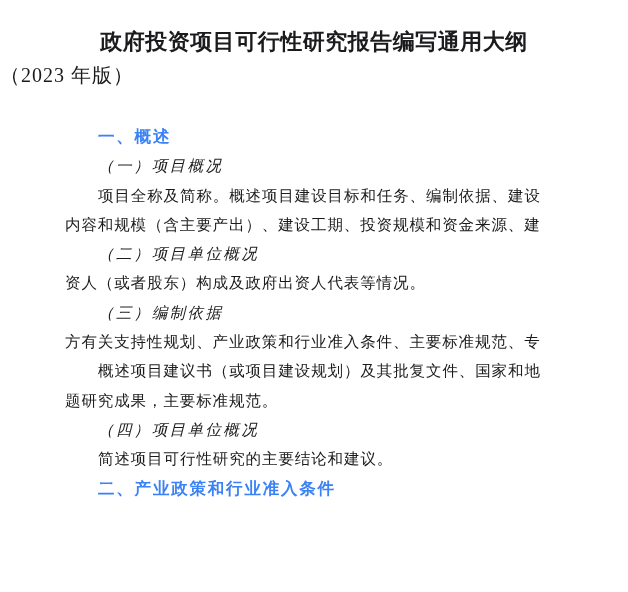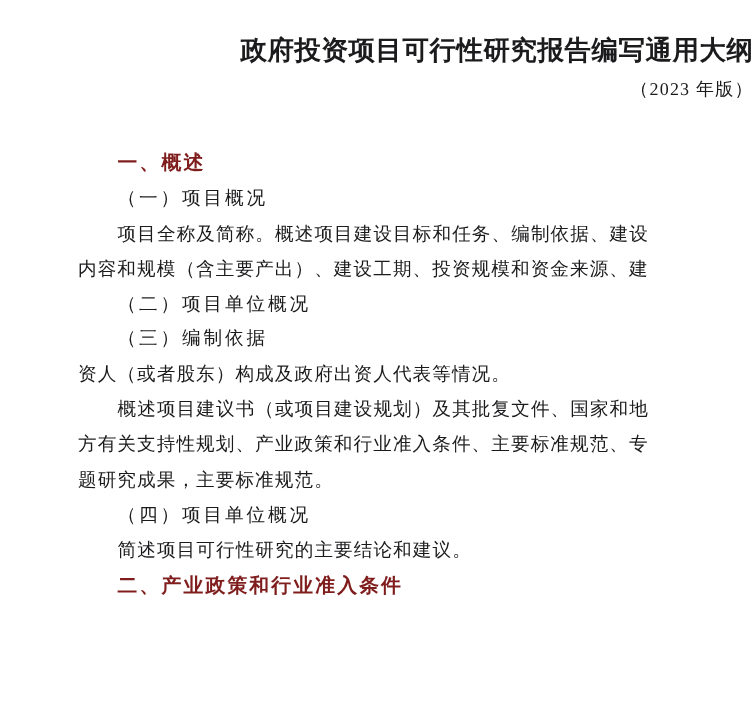--- a/index.html
+++ b/index.html
@@ -14,34 +14,34 @@
     background: #ffffff;
     overflow: hidden;
     font-family: "Liberation Serif", serif;
     color: #1b1b1d;
   }
   .doc-title {
     position: absolute;
     top: 27px;
     left: 0;
     width: 100%;
-    text-align: right;
+    text-align: center;
     font-size: 22px;
     font-weight: bold;
     letter-spacing: 0.5px;
     line-height: 30px;
     white-space: nowrap;
   }
   .doc-subtitle {
     position: absolute;
     top: 64px;
     left: 0;
     width: 100%;
-    text-align: right;
-    font-size: 15px;
+    text-align: left;
+    font-size: 20px;
     letter-spacing: 1px;
     line-height: 22px;
     white-space: nowrap;
   }
   .doc-body {
     position: absolute;
     top: 122px;
     left: 65px;
     width: 480px;
   }
@@ -53,23 +53,24 @@
     white-space: nowrap;
   }
   .indent {
     padding-left: 33px;
   }
   .h1 {
     font-family: "Liberation Sans", sans-serif;
     font-weight: bold;
     font-size: 16.5px;
     letter-spacing: 1.8px;
-    color: #7f1d1d;
+    color: #3b82f6;
   }
   .kai {
+    font-style: italic;
     font-size: 15.5px;
     letter-spacing: 2.4px;
   }
 </style>
 </head>
 <body>
 
 <div class="page">
 
   <div class="doc-title">政府投资项目可行性研究报告编写通用大纲</div>
@@ -84,27 +85,27 @@
 
     <div class="ln indent">项目全称及简称。概述项目建设目标和任务、编制依据、建设</div>
 
     <div class="ln">内容和规模（含主要产出）、建设工期、投资规模和资金来源、建</div>
 
 
     <div class="ln kai indent">（二）项目单位概况</div>
 
 
 
+    <div class="ln">资人（或者股东）构成及政府出资人代表等情况。</div>
+
     <div class="ln kai indent">（三）编制依据</div>
 
-    <div class="ln">资人（或者股东）构成及政府出资人代表等情况。</div>
+    <div class="ln">方有关支持性规划、产业政策和行业准入条件、主要标准规范、专</div>
 
     <div class="ln indent">概述项目建议书（或项目建设规划）及其批复文件、国家和地</div>
-
-    <div class="ln">方有关支持性规划、产业政策和行业准入条件、主要标准规范、专</div>
 
     <div class="ln">题研究成果，主要标准规范。</div>
 
     <div class="ln kai indent">（四）项目单位概况</div>
 
     <div class="ln indent">简述项目可行性研究的主要结论和建议。</div>
 
     <div class="ln h1 indent">二、产业政策和行业准入条件</div>
 
   </div>

